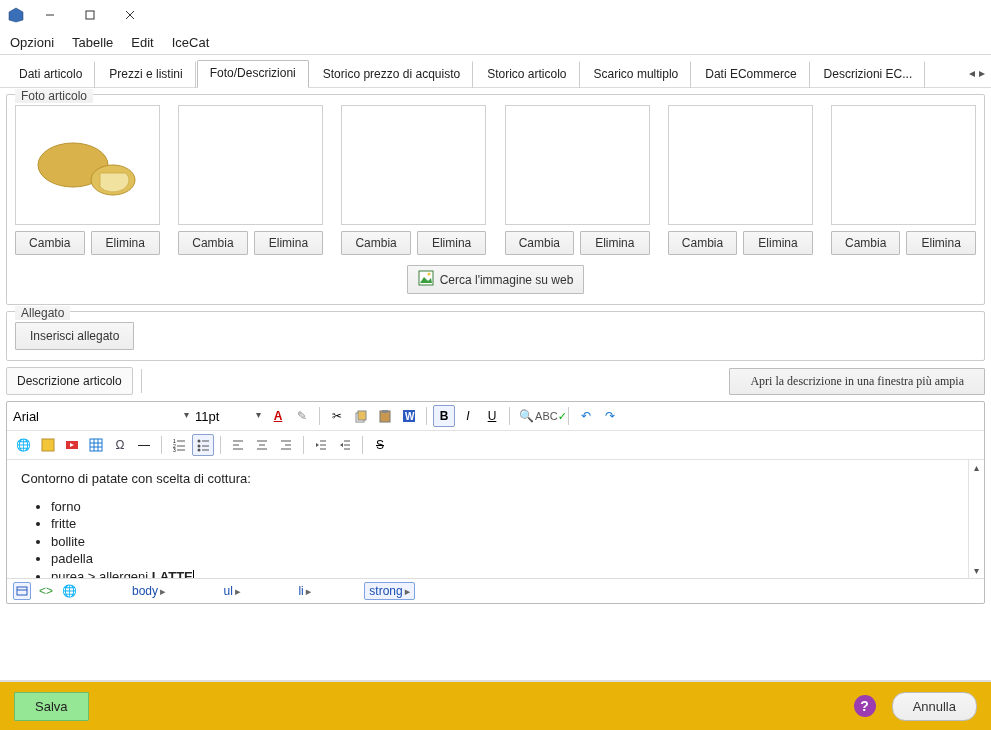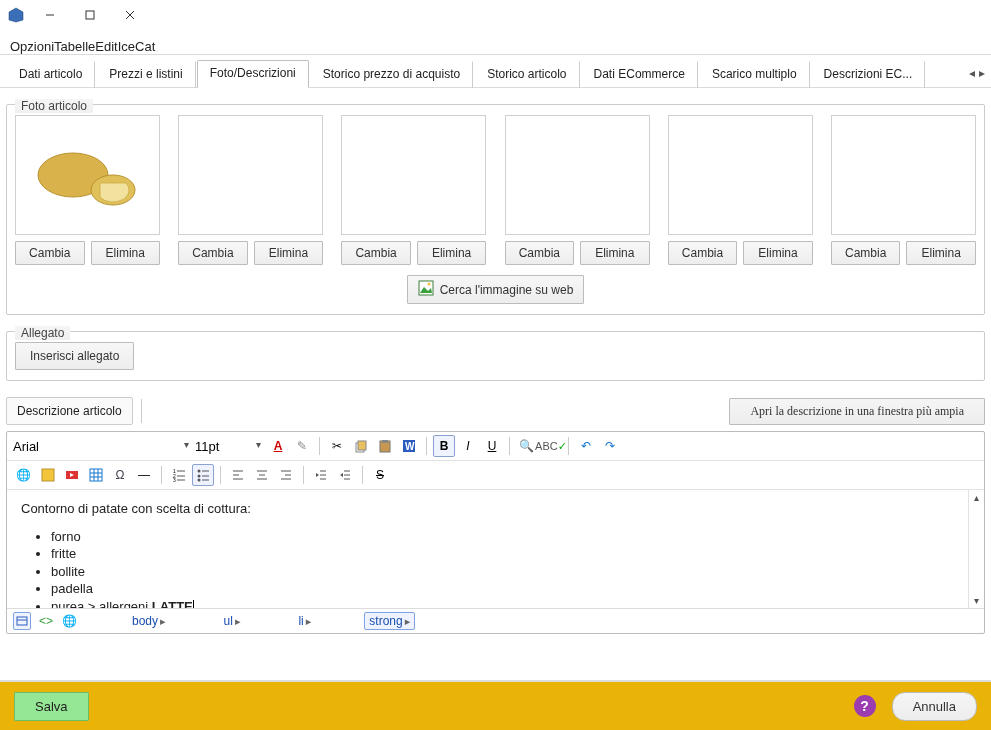--- a/index.html
+++ b/index.html
@@ -7,33 +7,33 @@
 
 
 .titlebar { height: 30px; display: flex; align-items: center; padding: 0 8px; }
 .titlebar .app-icon { width: 16px; height: 16px; margin-right: 6px; }
 .titlebar .title { flex: 1; font-size: 12px; color: #222; }
 .titlebar .win-controls { display: flex; gap: 0; }
 .titlebar .win-btn { width: 40px; height: 28px; display: flex; align-items: center; justify-content: center; }
 .titlebar .win-btn svg { stroke: #333; }
 
 
-.menubar { height: 24px; display: flex; align-items: flex-end; padding: 0 10px; border-bottom: 0; }
+.menubar { height: 24px; display: flex; align-items: center; padding: 0 10px; gap: 18px; border-bottom: 0; }
 .menubar .menu-item { font-size: 13px; color: #222; }
 
 
 .tabs-row { display: flex; align-items: center; border-top: 1px solid #dadada; border-bottom: 1px solid #dadada; padding: 4px 6px 0 6px; }
 .tab { padding: 5px 12px 7px 12px; font-size: 12px; color: #222; border: 1px solid transparent; border-bottom: none; margin-right: 1px; position: relative; top: 1px; }
 .tab.active { border: 1px solid #bfbfbf; border-bottom: 1px solid #fff; background: #fff; border-radius: 2px 2px 0 0; }
 .tab.divider-right { border-right: 1px solid #ccc; }
 .tabs-nav { margin-left: auto; display: flex; align-items: center; gap: 4px; font-size: 12px; color: #555; }
 
 
 .content { padding: 0 6px; }
-.group { border: 1px solid #ccc; margin: 16px 0; border-radius: 2px; }
+.group { border: 1px solid #ccc; margin: 6px 0; border-radius: 2px; }
 .group-label { position: relative; top: -9px; left: 8px; background: linear-gradient(#f5f5f5,#f0f0f0); display: inline-block; padding: 0 6px; font-size: 12px; color: #444; }
 .group-label-row { height: 10px; }
 .group-inner { padding: 0 8px 10px 8px; }
 
 .fotos-row { display: flex; gap: 14px; justify-content: space-between; border-radius: 15px; }
 .foto-slot { width: 145px; display: flex; flex-direction: column; gap: 6px; }
 .foto-img { width: 145px; height: 120px; border: 1px solid #d0d0d0; background: #fff; display: flex; align-items: center; justify-content: center; }
 .foto-btns { display: flex; gap: 6px; }
 .btn { background: linear-gradient(#f7f7f7,#ededed); border: 1px solid #bcbcbc; font-size: 12px; color: #333; padding: 4px 0; text-align: center; border-radius: 1px; }
 .btn-half { flex: 1; }
@@ -113,22 +113,22 @@
   <span class="menu-item">Edit</span>
   <span class="menu-item">IceCat</span>
 </div>
 
 <div class="tabs-row">
   <div class="tab divider-right">Dati articolo</div>
   <div class="tab divider-right">Prezzi e listini</div>
   <div class="tab active">Foto/Descrizioni</div>
   <div class="tab divider-right">Storico prezzo di acquisto</div>
   <div class="tab divider-right">Storico articolo</div>
+  <div class="tab divider-right">Scarico multiplo</div>
   <div class="tab divider-right">Dati ECommerce</div>
-  <div class="tab divider-right">Scarico multiplo</div>
   <div class="tab divider-right">Descrizioni  EC...</div>
   <div class="tabs-nav">
     <span>◂</span>
     <span>▸</span>
   </div>
 </div>
 
 <div class="content">
 
   <div class="group">

